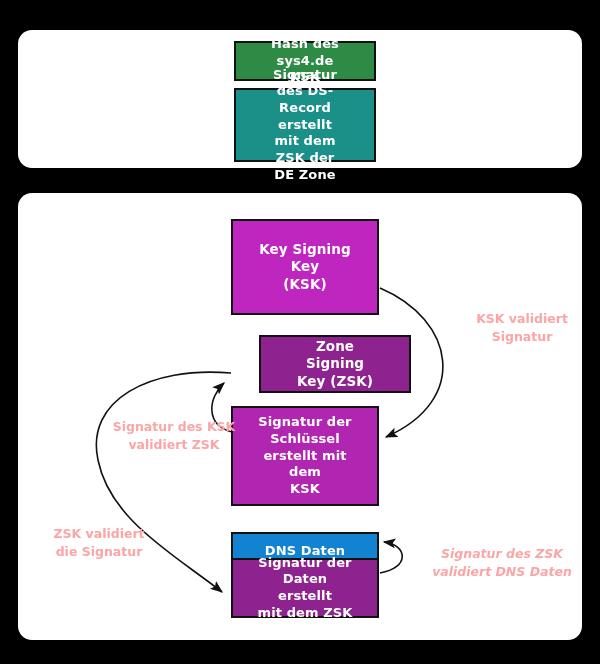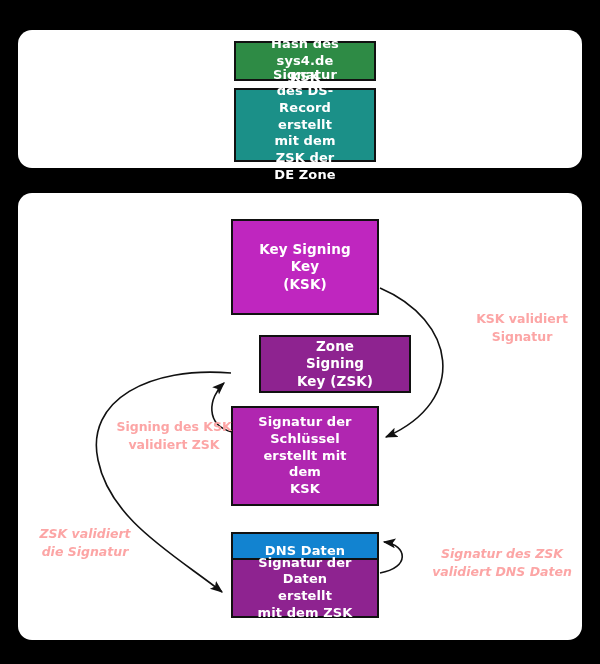--- a/index.html
+++ b/index.html
@@ -101,21 +101,21 @@
     text-align: center;
     white-space: pre-line;
   }
   #label-ksk-validates {
     left: 452px; top: 310px; width: 140px;
   }
   #label-ksk-sig-validates-zsk {
     left: 100px; top: 418px; width: 148px;
   }
   #label-zsk-validates {
-    left: 20px; top: 525px; width: 130px; font-style: italic;
+    left: 34px; top: 525px; width: 130px;
   }
   #label-zsk-sig-validates-dns {
     left: 420px; top: 545px; width: 164px; font-style: italic;
   }
 
   #arrow-layer {
     position: absolute;
     left: 0; top: 0;
     width: 600px; height: 664px;
     pointer-events: none;
@@ -172,18 +172,18 @@
   <span style="white-space: pre-line;">DNS Daten</span>
 </div>
 <div class="node" id="node-data-signature">
   <span style="white-space: pre-line;">Signatur der
 Daten erstellt
 mit dem ZSK</span>
 </div>
 
 <div class="annotation" id="label-ksk-validates" style="white-space: pre-line;">KSK validiert
 Signatur</div>
-<div class="annotation" id="label-ksk-sig-validates-zsk" style="white-space: pre-line;">Signing des KSK
+<div class="annotation" id="label-ksk-sig-validates-zsk" style="white-space: pre-line;">Signatur des KSK
 validiert ZSK</div>
 <div class="annotation" id="label-zsk-validates" style="white-space: pre-line;">ZSK validiert
 die Signatur</div>
 <div class="annotation" id="label-zsk-sig-validates-dns" style="white-space: pre-line;">Signatur des ZSK
 validiert DNS Daten</div>
 
 </body></html>

